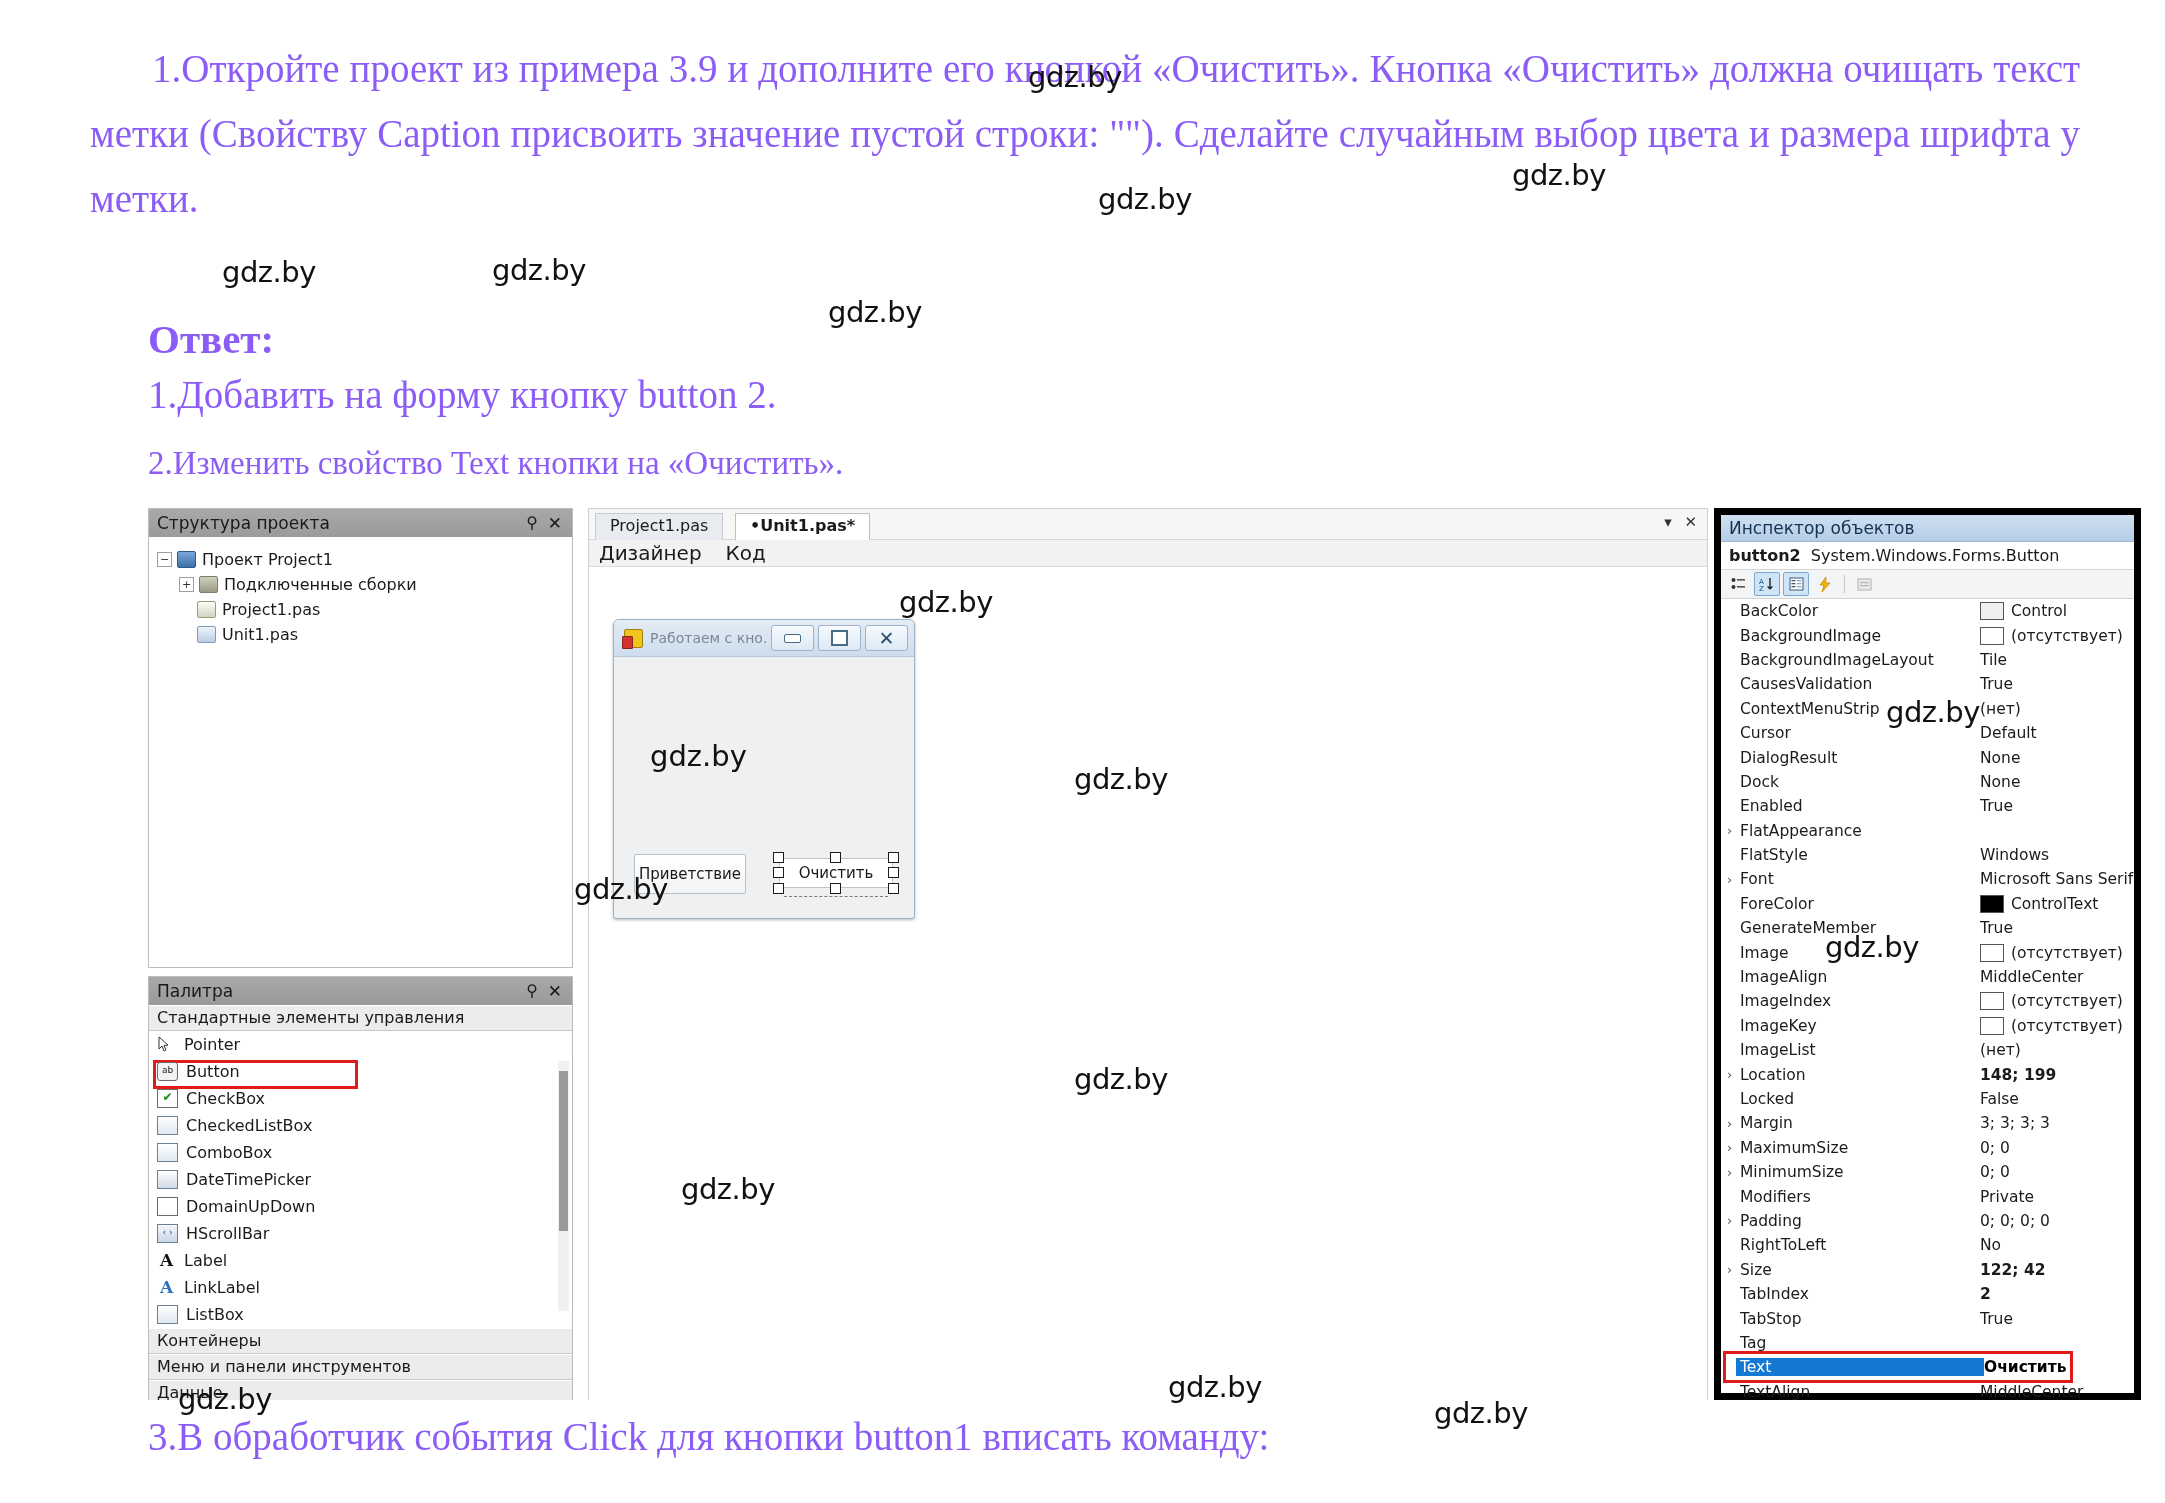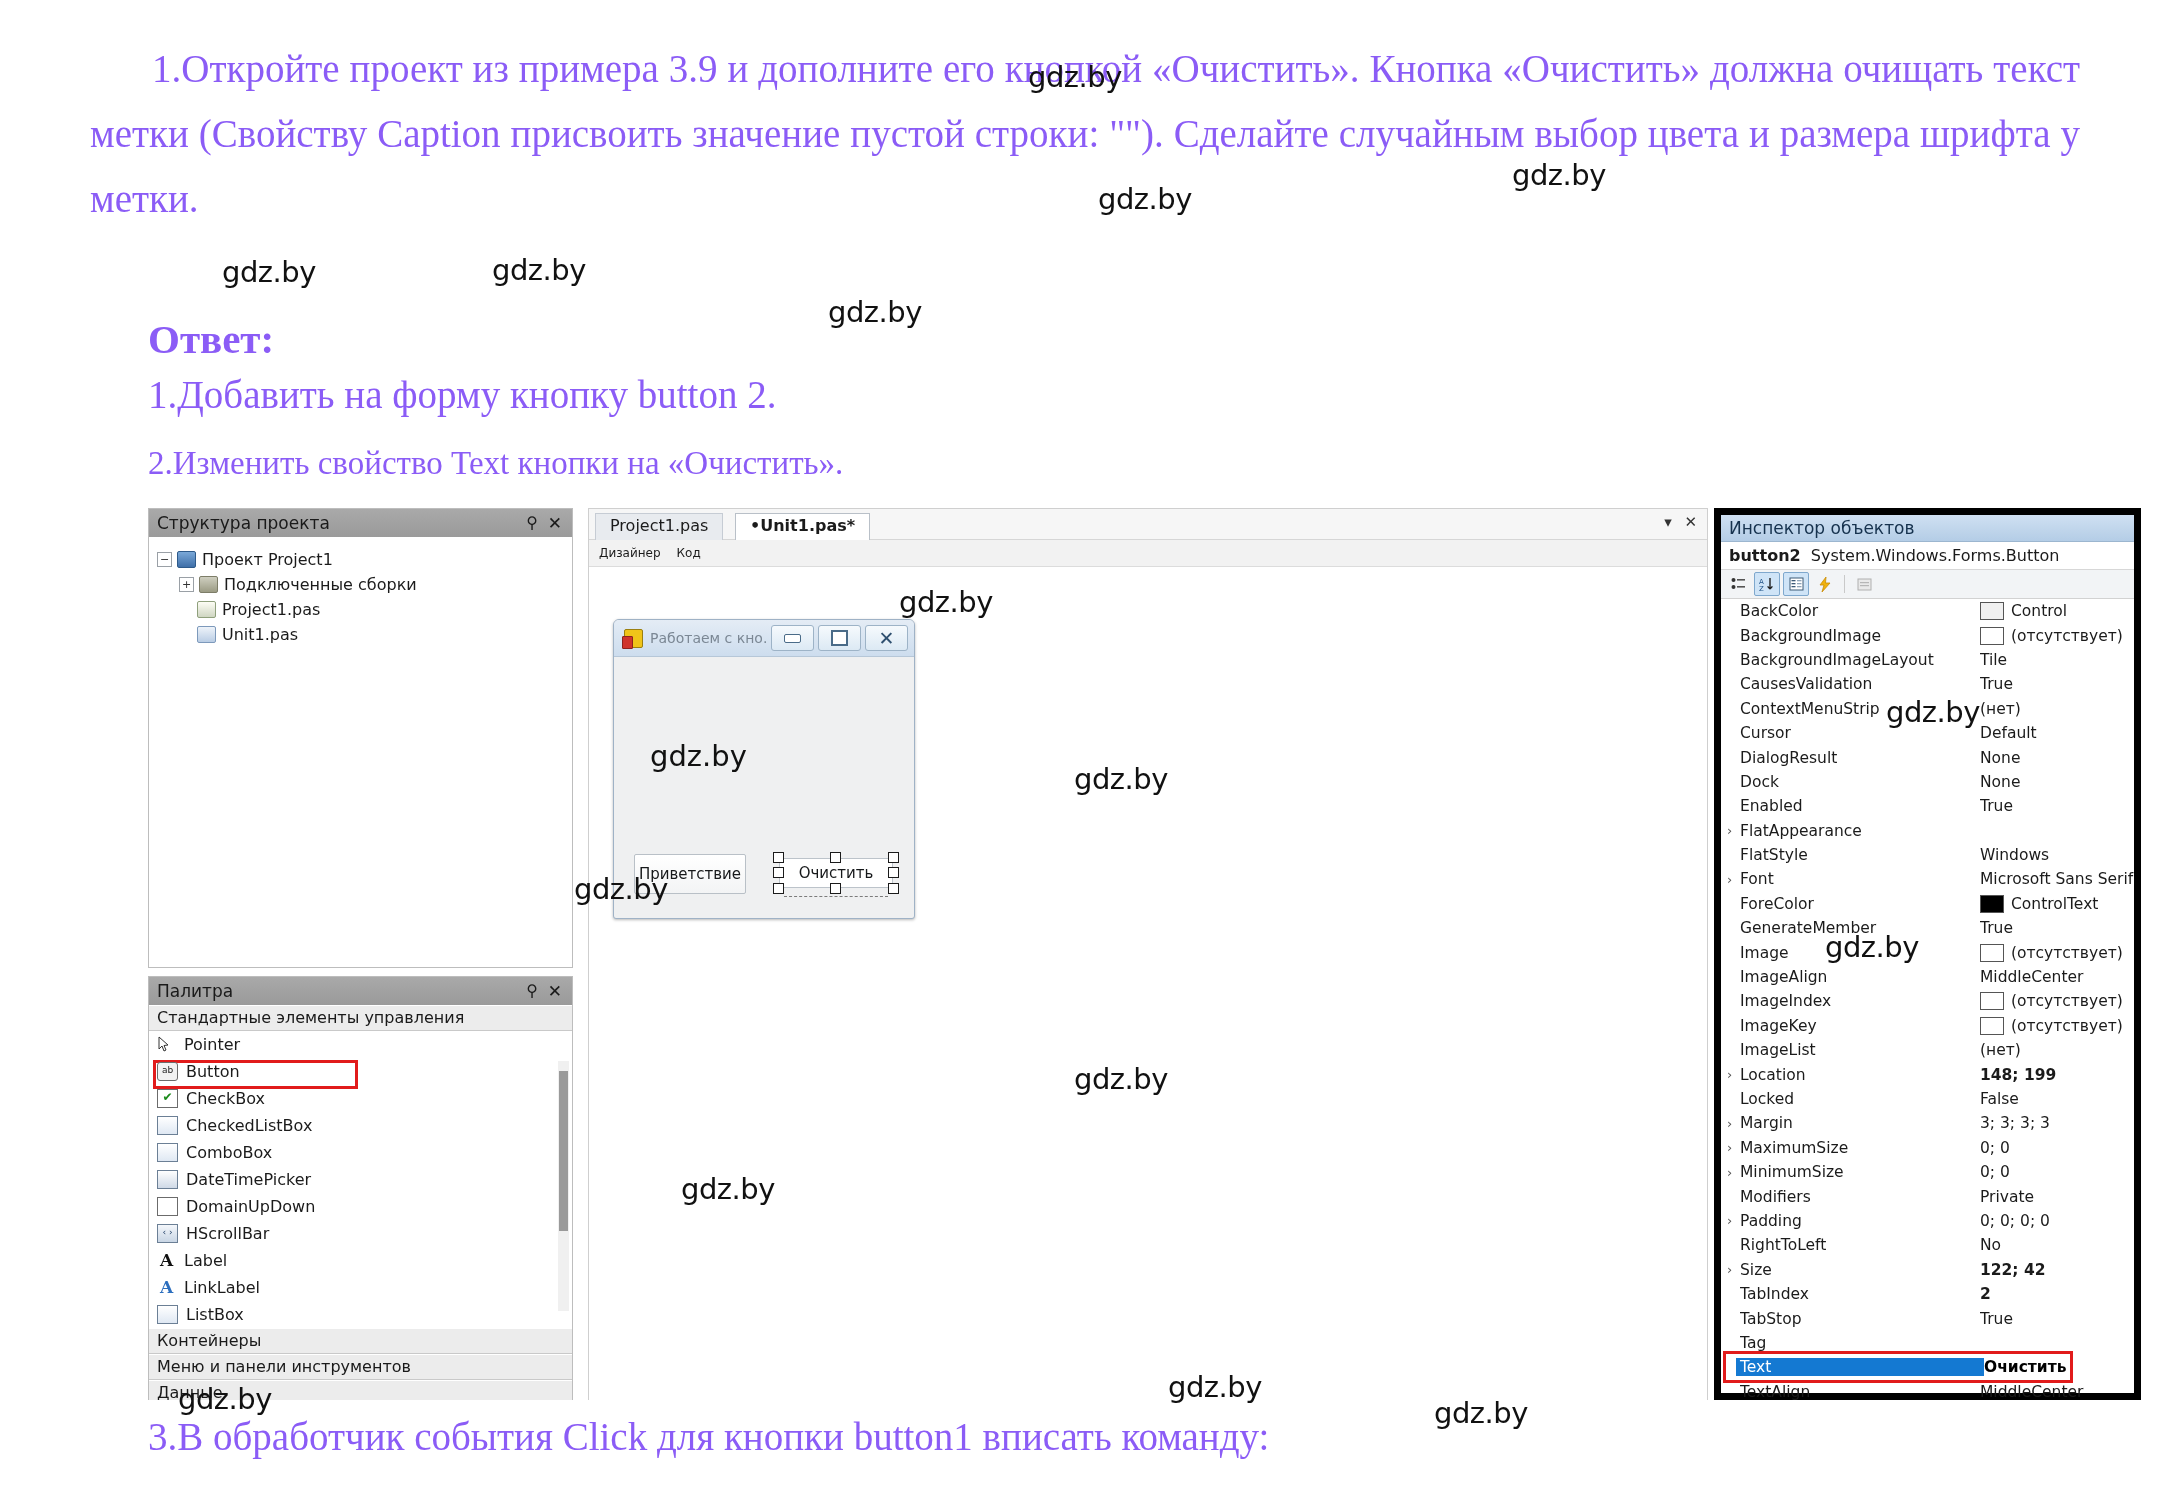--- a/index.html
+++ b/index.html
@@ -124,21 +124,21 @@
     color:#1b1b1b; white-space:nowrap;
     transform:skewX(-0deg);
   }
   .etab.inactive{ left:6px; background:#e8ebef; }
   .etab.active{ left:146px; background:#ffffff; font-weight:bold; border-color:#b9c0c8;}
   #tabstrip-controls{
     position:absolute; right:6px; top:4px; font-size:15px; color:#333; letter-spacing:4px;
   }
   #designer-bar{
     height:26px; background:#f2f2f2; border-bottom:1px solid #dcdcdc;
-    display:flex; align-items:center; padding-left:10px; gap:16px; font-size:12px;
+    display:flex; align-items:center; padding-left:10px; gap:24px; font-size:20px;
   }
   #designer-surface{ position:relative; height:834px; background:#ffffff; }
 
   
   #winform{
     position:absolute; left:24px; top:52px; width:300px; height:298px;
     background:#eff0f1; border:1px solid #9fb2c6; border-radius:6px 6px 3px 3px;
     box-shadow:0 1px 3px rgba(0,0,0,.28);
   }
   #winform-titlebar{

